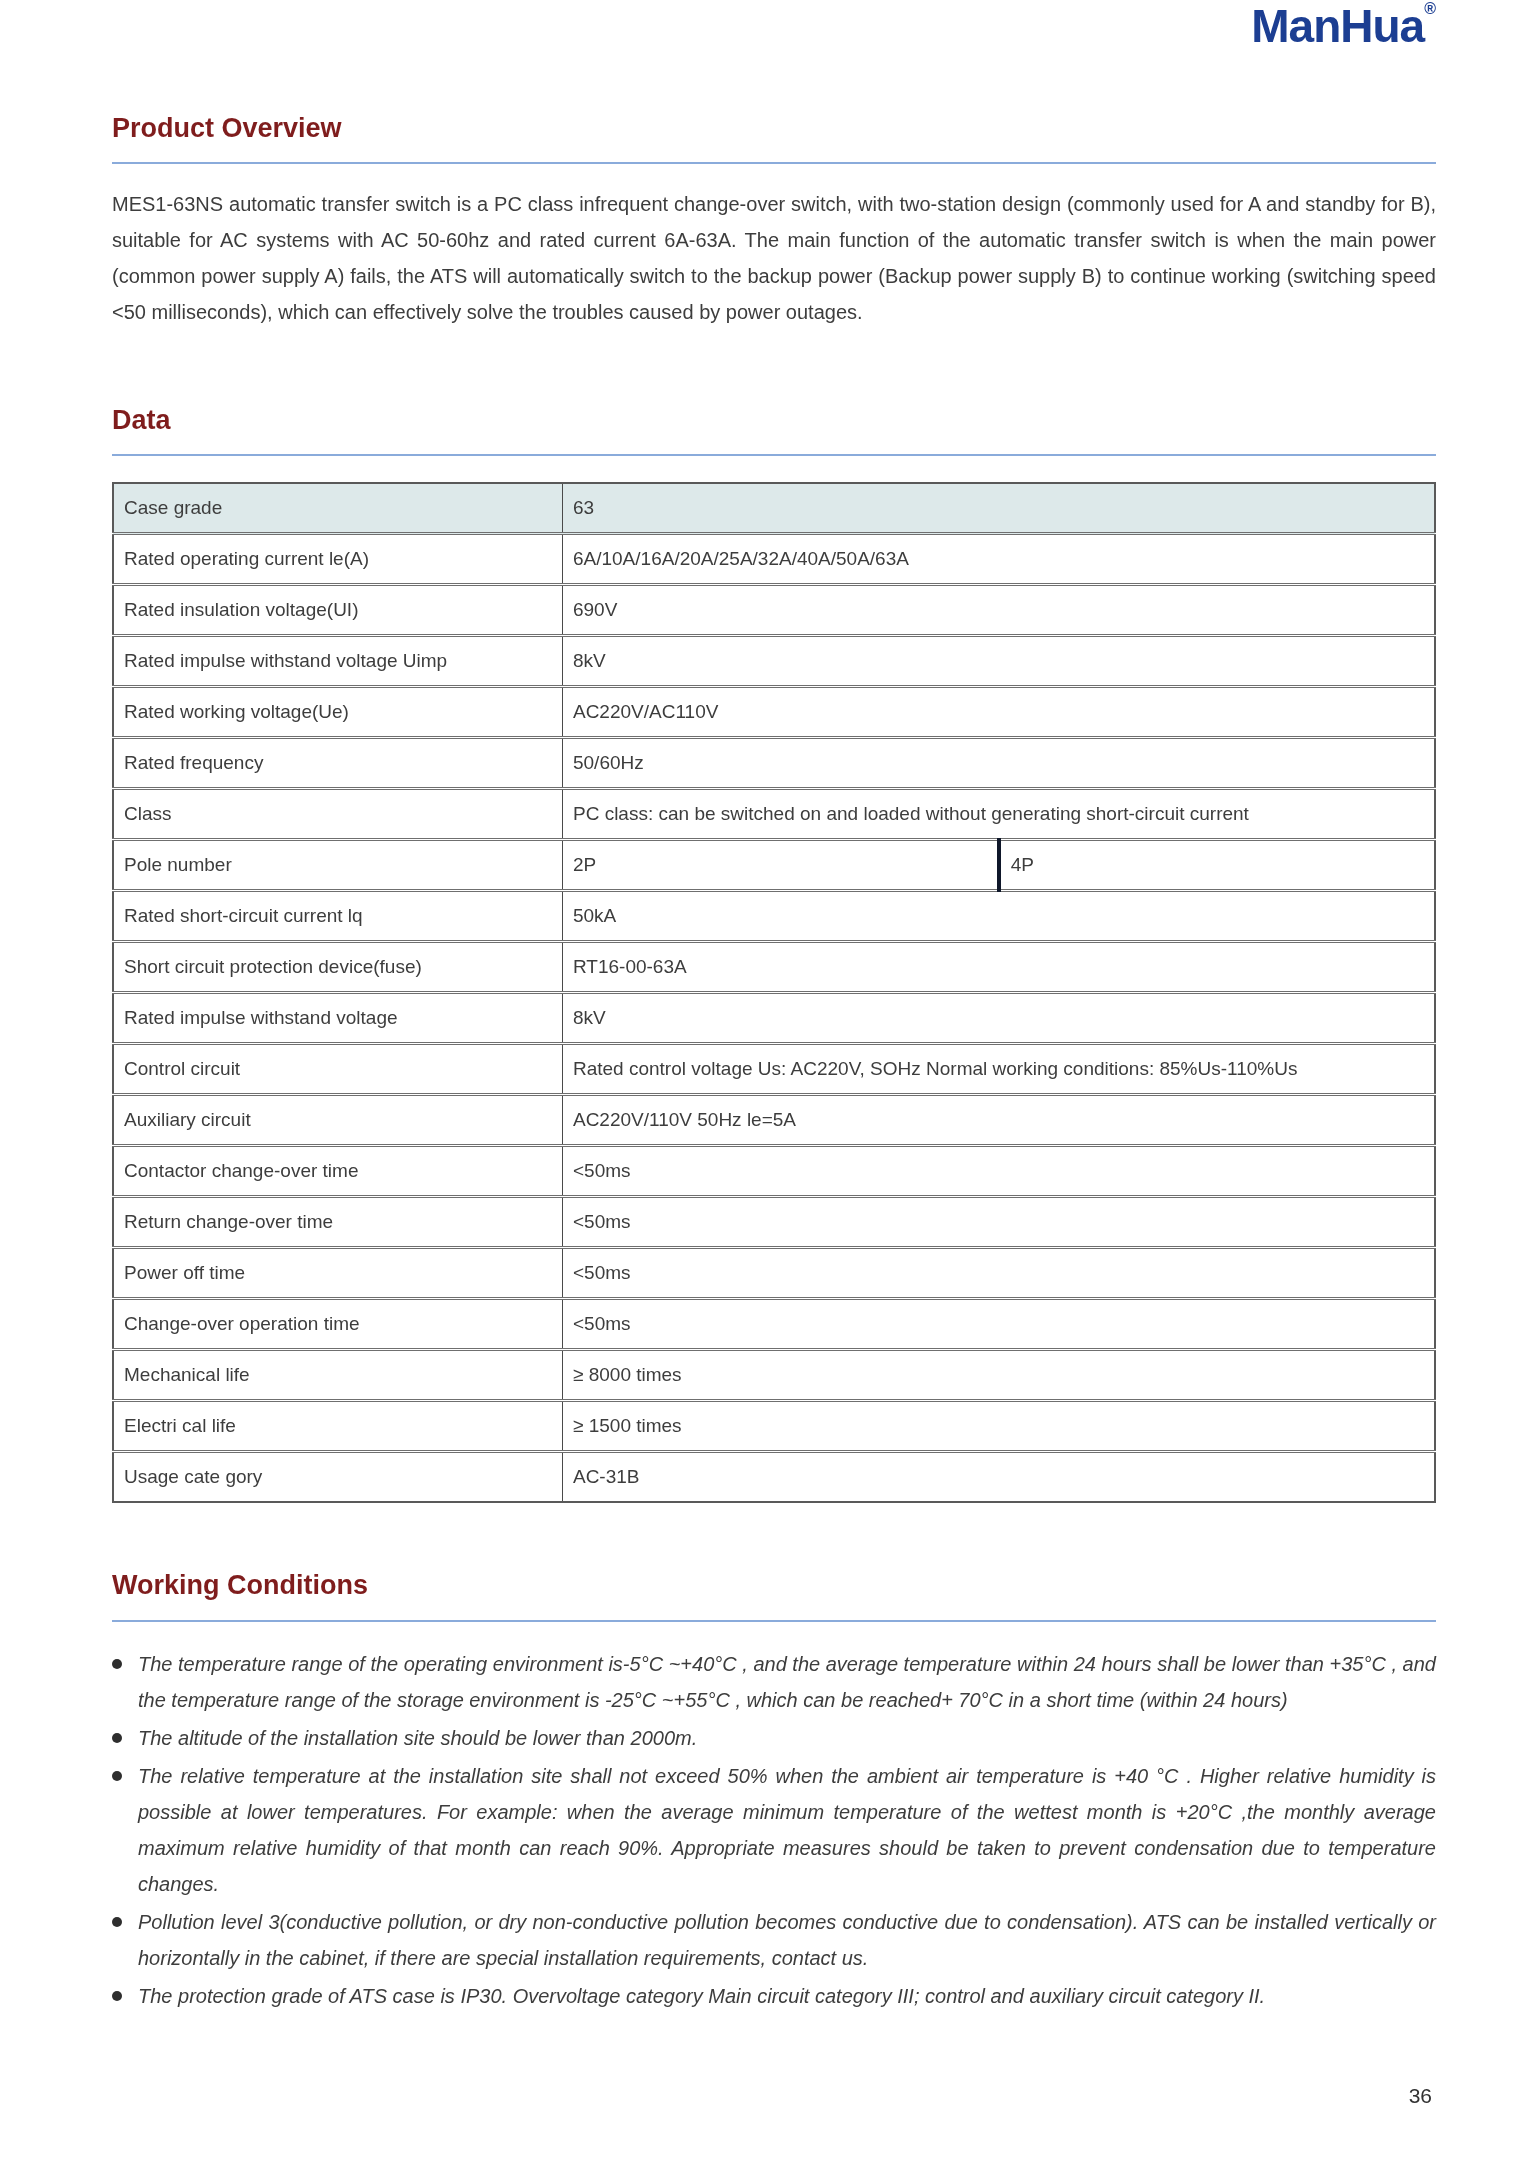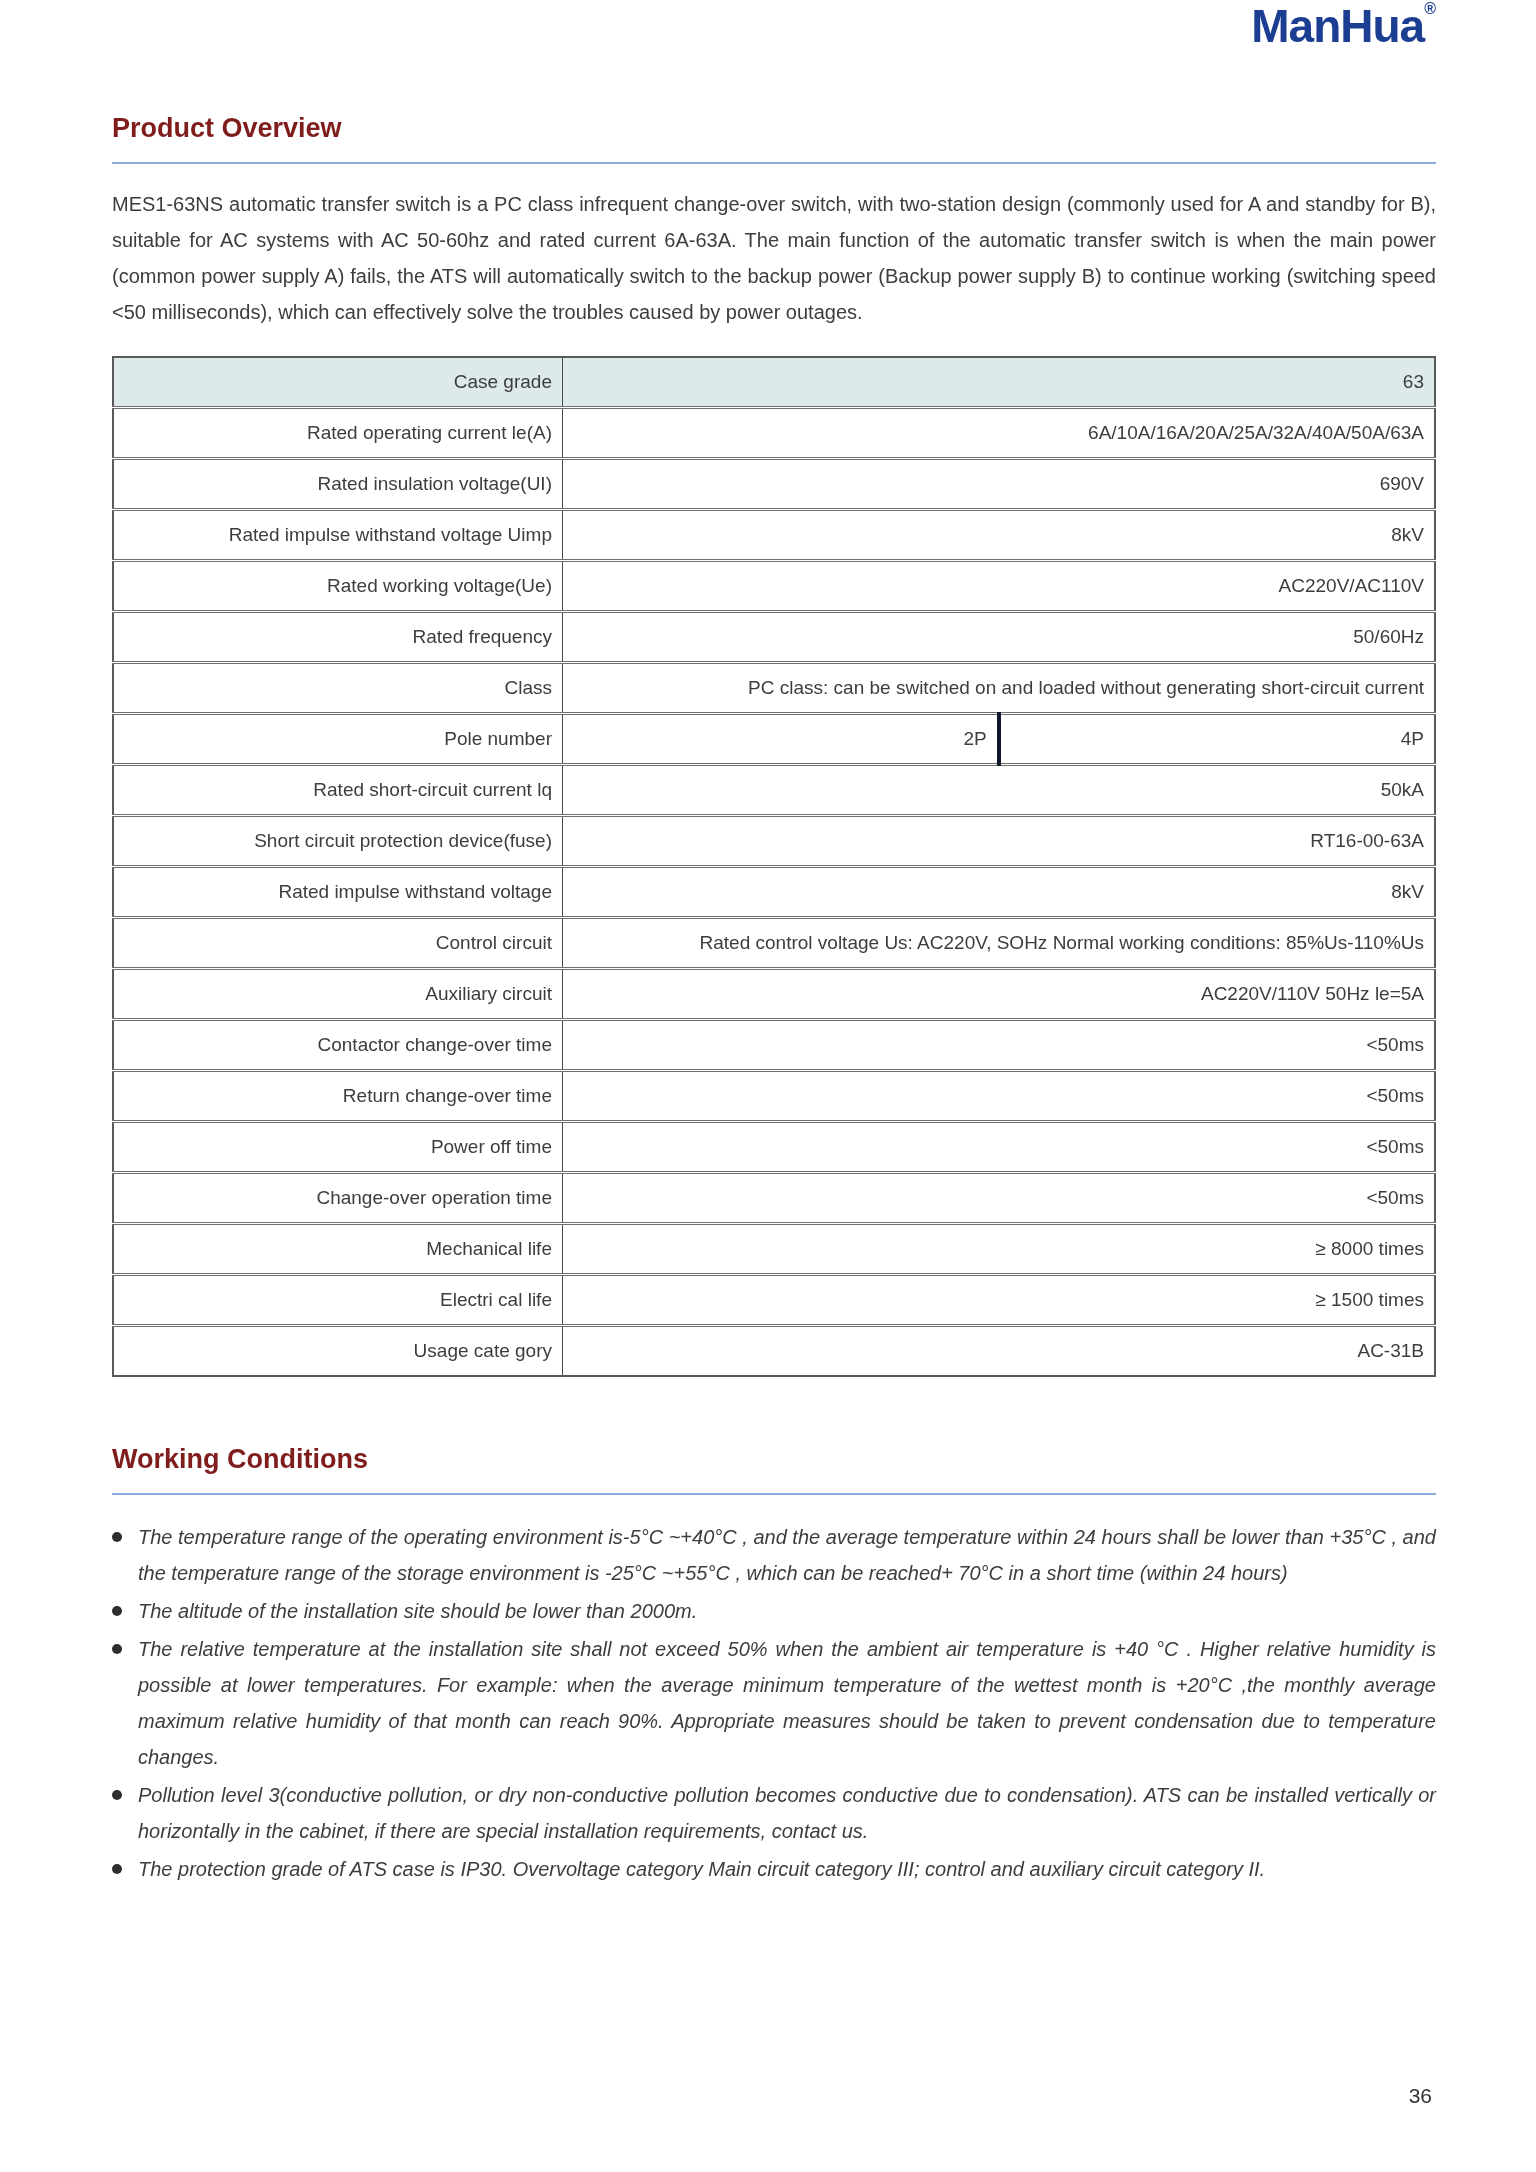--- a/index.html
+++ b/index.html
@@ -41,21 +41,21 @@
   
   table.spec{
     width:100%;
     margin-top:26px;
     border-collapse:collapse;
     font-size:19px;color:#3d3d3d;
     border:2px solid #595959;
   }
   table.spec td{
     height:44px;
-    text-align:right;
+    text-align:left;
     vertical-align:middle;
     border-bottom:3px double #6f6f6f;
     padding:2px 10px;
   }
   table.spec tr:last-child td{border-bottom:none;}
   table.spec td.label{width:34%;border-right:1px solid #4a4a4a;}
   table.spec td.val-split{width:33%;}
   table.spec td.val-split.first{border-right:4px solid #0f172a;}
   table.spec tr.header-row td{background:#dde9ea;}
   
@@ -89,20 +89,21 @@
   <div class="content">
 
     <div class="logo-row">
       <span class="logo"><span>ManHua</span><sup>®</sup></span>
     </div>
 
     <h2 class="section-heading h-overview">Product Overview</h2>
 
     <p class="overview-text">MES1-63NS automatic transfer switch is a PC class infrequent change-over switch, with two-station design (commonly used for A and standby for B), suitable for AC systems with AC 50-60hz and rated current 6A-63A. The main function of the automatic transfer switch is when the main power (common power supply A) fails, the ATS will automatically switch to the backup power (Backup power supply B) to continue working (switching speed &lt;50 milliseconds), which can effectively solve the troubles caused by power outages.</p>
 
+    <h2 class="section-heading h-data">Data</h2>
 
     <table class="spec">
       <tbody id="spec-table-body">
           <tr class="header-row">
             <td class="label">Case grade</td>
             <td colspan="2">63</td>
           </tr>
           <tr>
             <td class="label">Rated operating current le(A)</td>
             <td colspan="2">6A/10A/16A/20A/25A/32A/40A/50A/63A</td>

